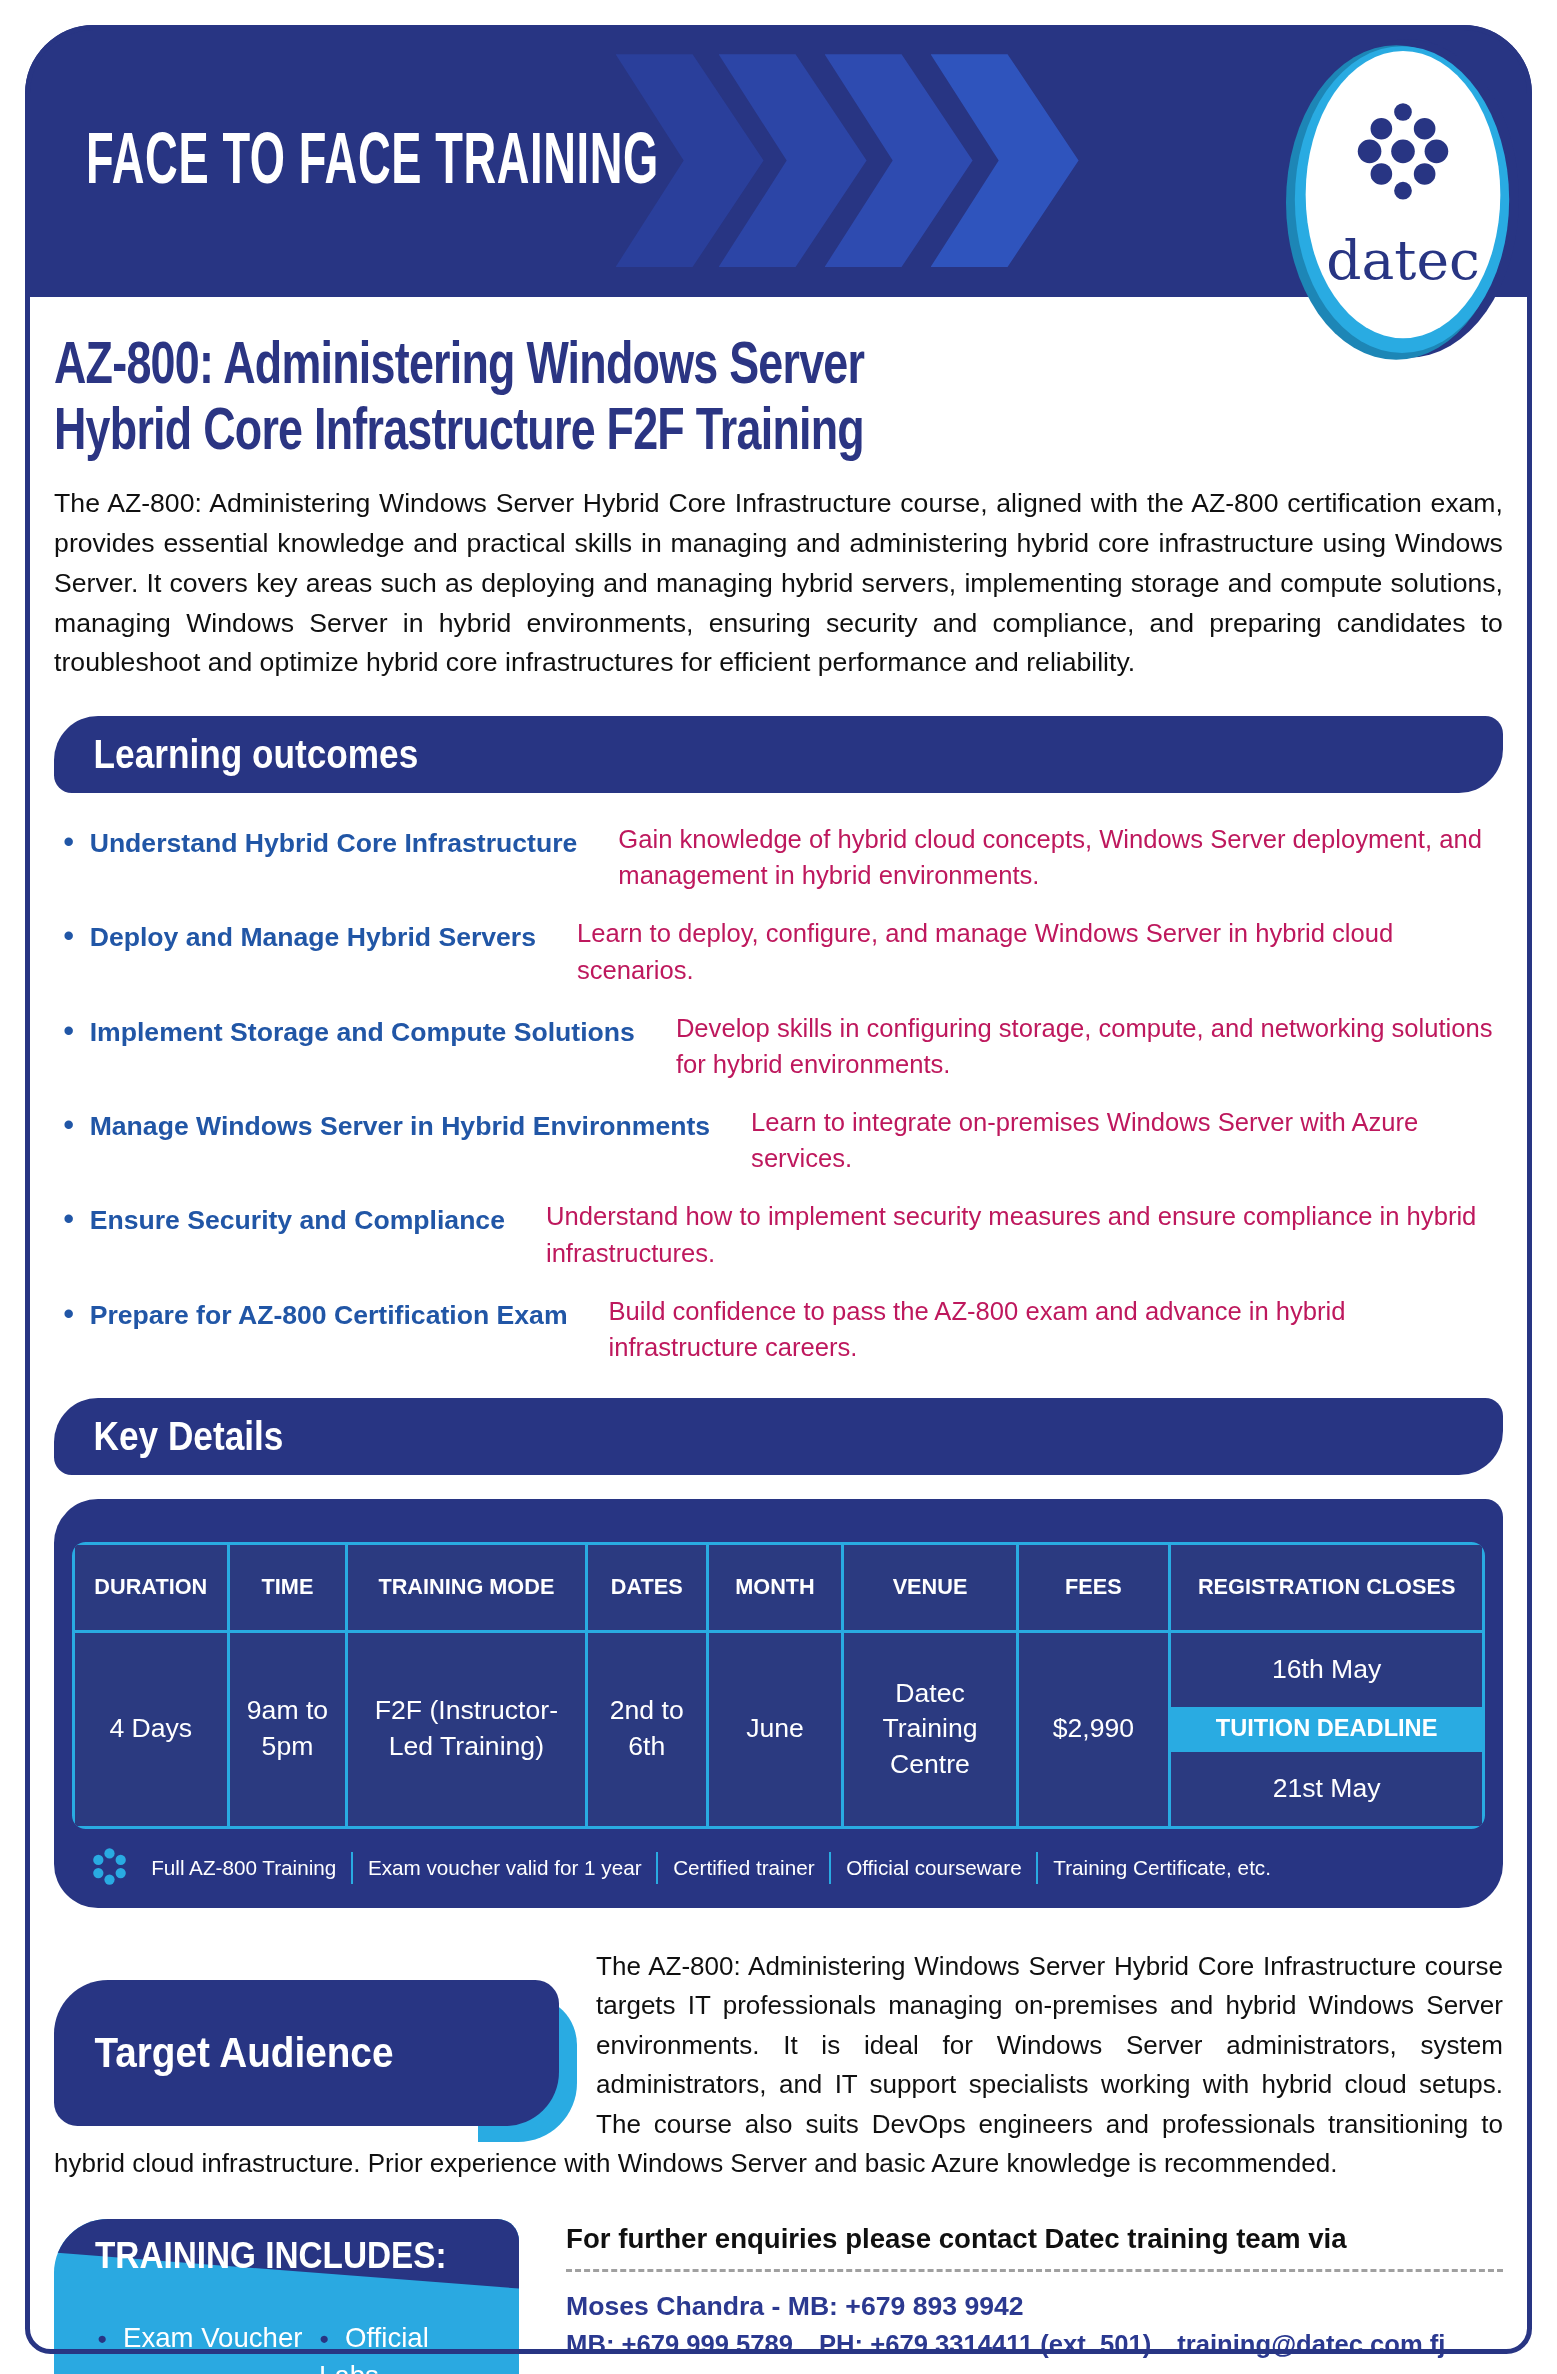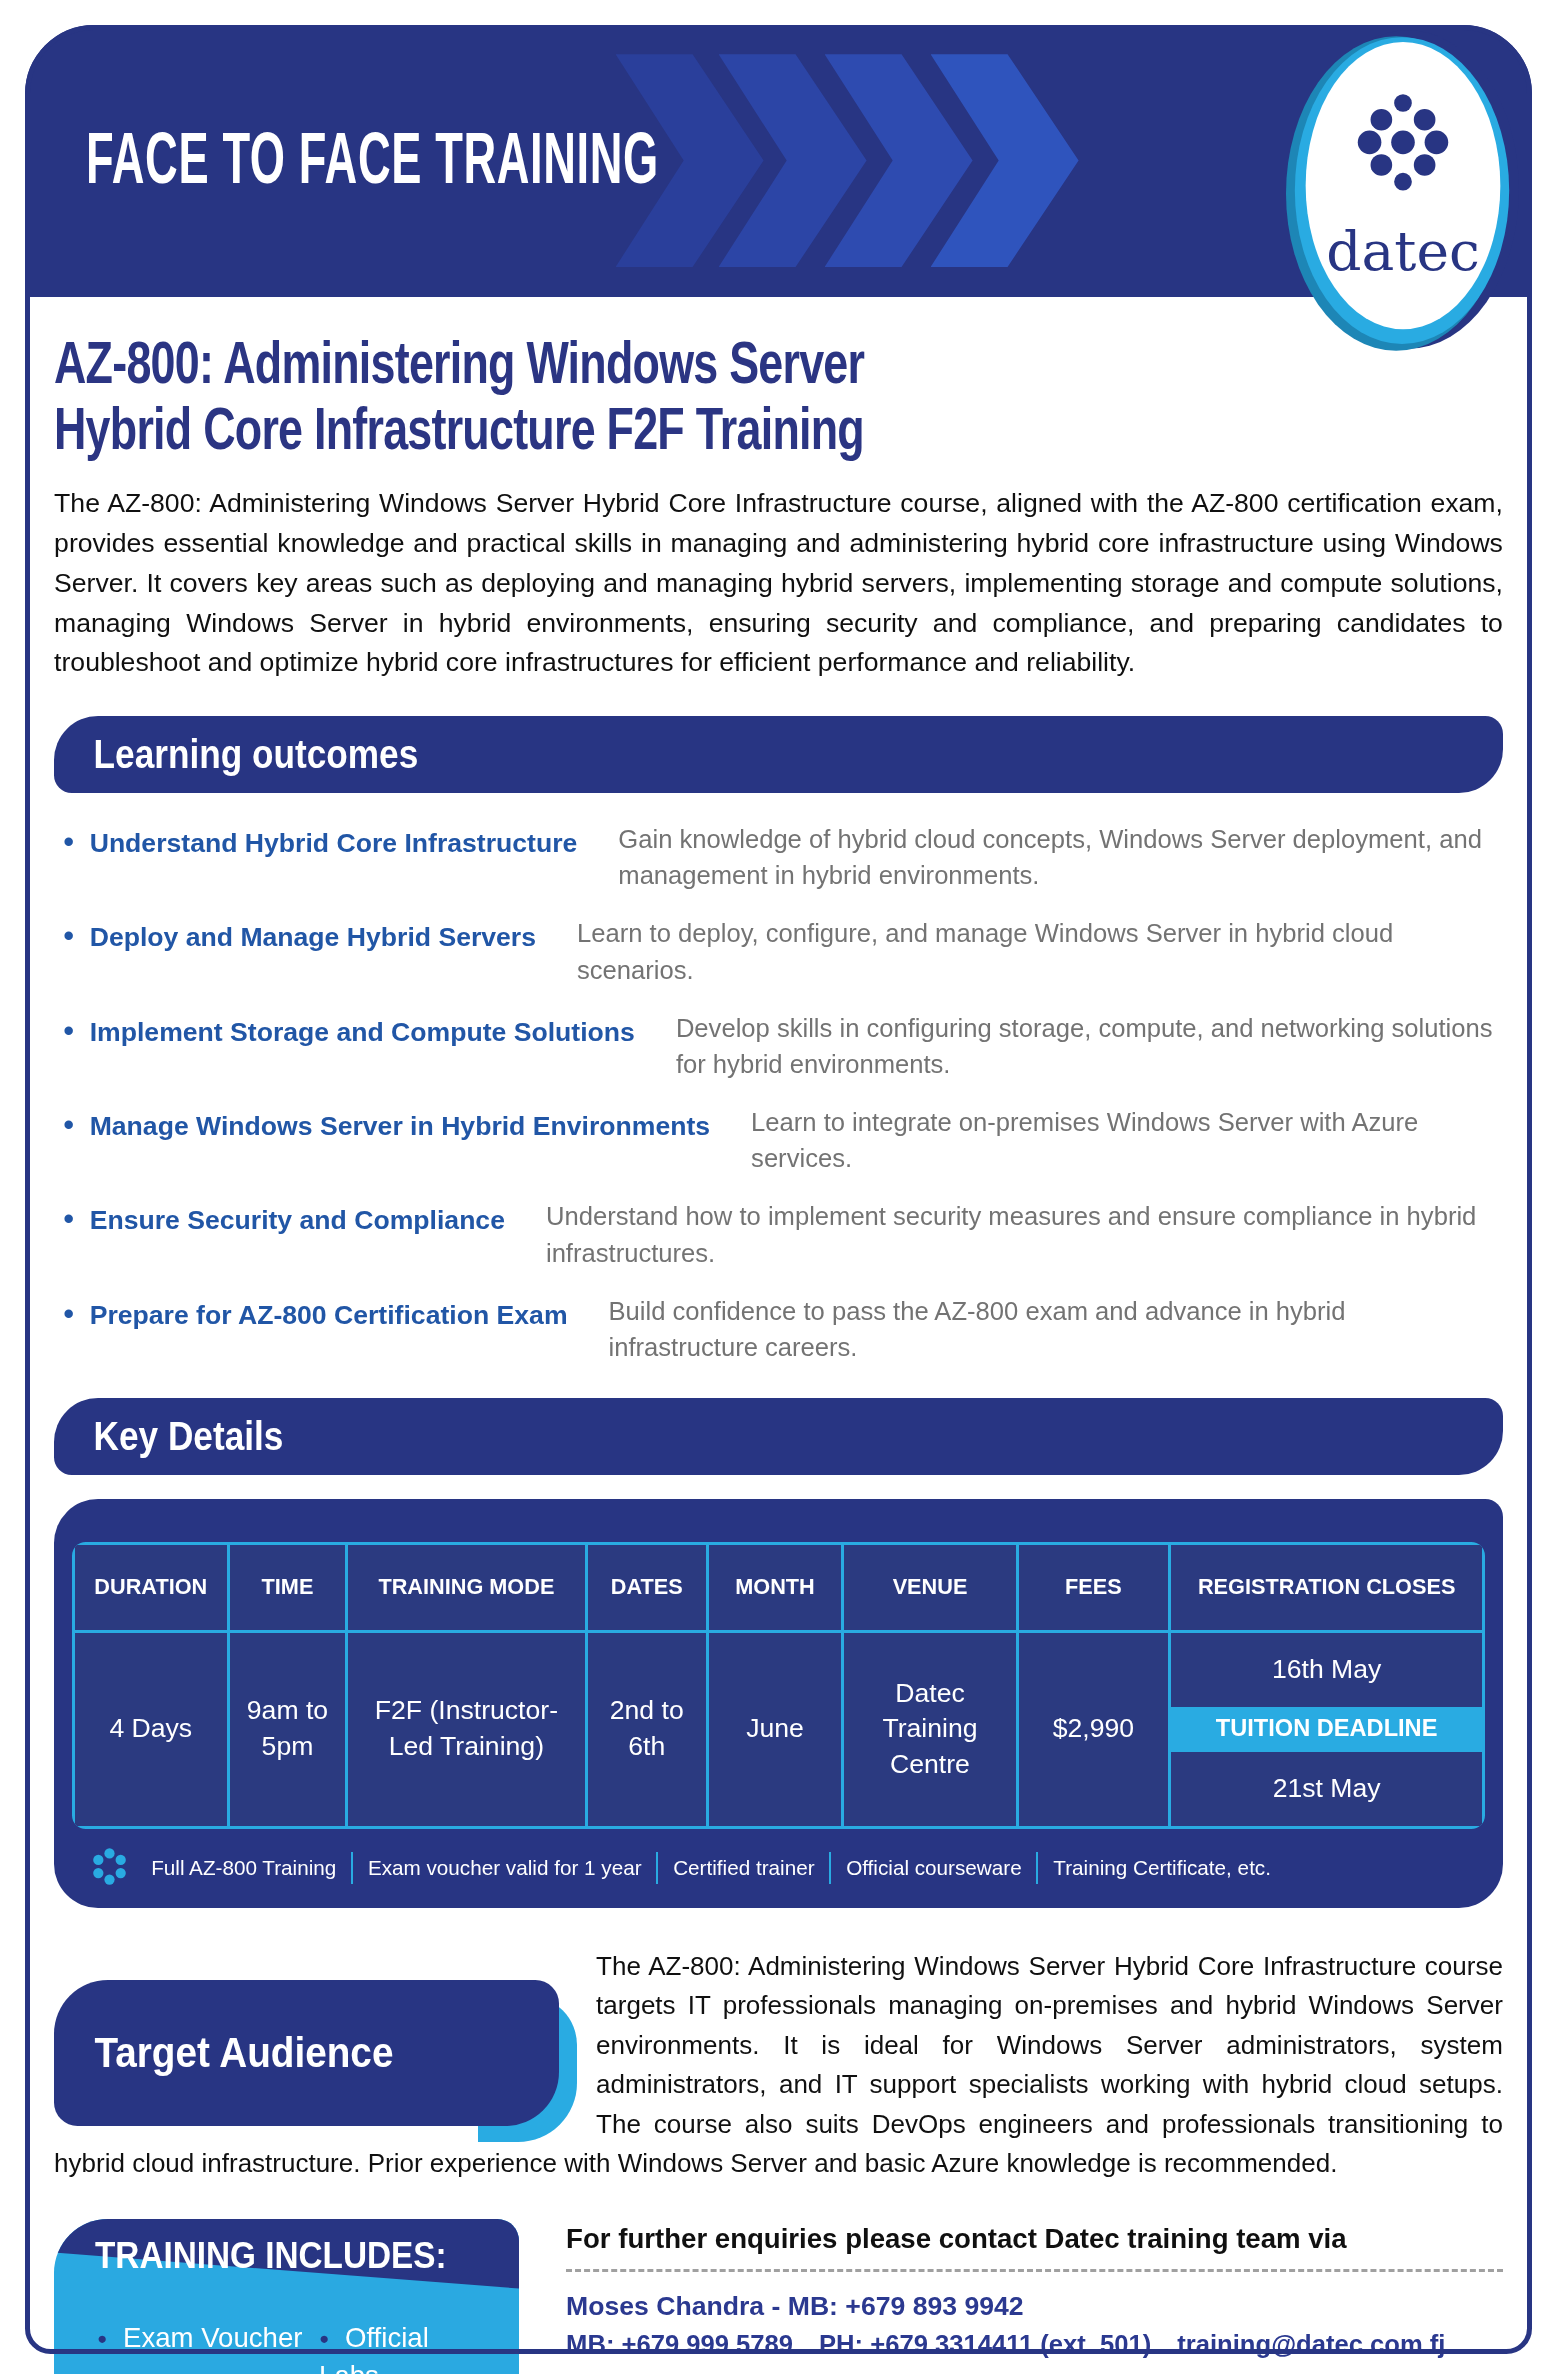--- a/index.html
+++ b/index.html
@@ -17,21 +17,21 @@
           clip-path:polygon(0 0,52% 0,100% 50%,52% 100%,0 100%,46% 50%); }
   .chev1 { left:591px; background:#2a3f9b; }
   .chev2 { left:694px; background:#2c45a6; }
   .chev3 { left:800px; background:#2e4bb0; }
   .chev4 { left:906px; background:#2f54bd; }
   .banner-title { position:absolute; left:61px; top:50%;
                   transform:translateY(-54%) scaleX(0.62); transform-origin:left center;
                   font-size:73px; font-weight:bold; color:#fff; white-space:nowrap; letter-spacing:1px; }
 
   
-  .datec { position:absolute; top:26px; right:37px; width:234px; height:331px; z-index:50; }
+  .datec { position:absolute; top:35px; right:37px; width:234px; height:331px; z-index:50; }
 
   main { position:absolute; left:30.5px; right:30.5px; top:297px; }
 
   
   .title { margin:33px 0 0 23.6px; color:#2b3583; font-weight:bold; line-height:1.12; }
   .title span { display:block; white-space:nowrap; font-size:59px;
                 transform:scaleX(0.76); transform-origin:left center; letter-spacing:-1px; }
 
   
   .intro { margin:21.7px 23.6px 0; font-size:26.6px; line-height:1.5; color:#101010; text-align:justify; }
@@ -40,21 +40,21 @@
   .section-bar { margin:33px 23.6px 0; height:77px; background:#283583;
                  border-radius:44px 17.7px 44px 17.7px; display:flex; align-items:center; }
   .section-bar .bar-label { color:#fff; font-size:40px; font-weight:bold; padding-left:45px;
                             transform:scaleX(0.88); transform-origin:left center; white-space:nowrap; }
 
   
   .outcomes { margin:27.6px 33px 0 33px; list-style:none; }
   .outcomes li { display:flex; margin-bottom:21.7px; }
   .o-title { flex:0 0 auto; font-size:26.6px; font-weight:bold; color:#2156a6; margin-right:41px; line-height:1.4; }
   .o-title::before { content:'•'; color:#2156a6; margin-right:15.8px; font-size:29.6px; }
-  .o-desc { flex:1 1 auto; font-size:25.6px; color:#737373; line-height:1.42; }
+  .o-desc { flex:1 1 auto; font-size:25.6px; color:#be185d; line-height:1.42; }
 
   
   .kd-wrap { margin:23.6px 23.6px 0; background:#283583; border-radius:44px 17.7px 44px 44px; padding:43px 17.7px 0; }
   .kd-grid { display:grid; grid-template-columns:10.8% 8.2% 16.8% 8.4% 9.4% 12.2% 10.6% auto;
              background:#29abe2; gap:3px; padding:3px; border-radius:13.8px; overflow:hidden; }
   .kd-cell { background:#2b3a80; color:#fff; display:flex; align-items:center; justify-content:center;
              text-align:center; }
   .kd-h { height:85px; font-size:21.7px; font-weight:bold; padding:0 1px; letter-spacing:0; }
   .kd-d { height:193px; font-size:26.6px; line-height:1.35; padding:0 9.9px; }
   .kd-reg { padding:0; flex-direction:column; align-items:stretch; }

